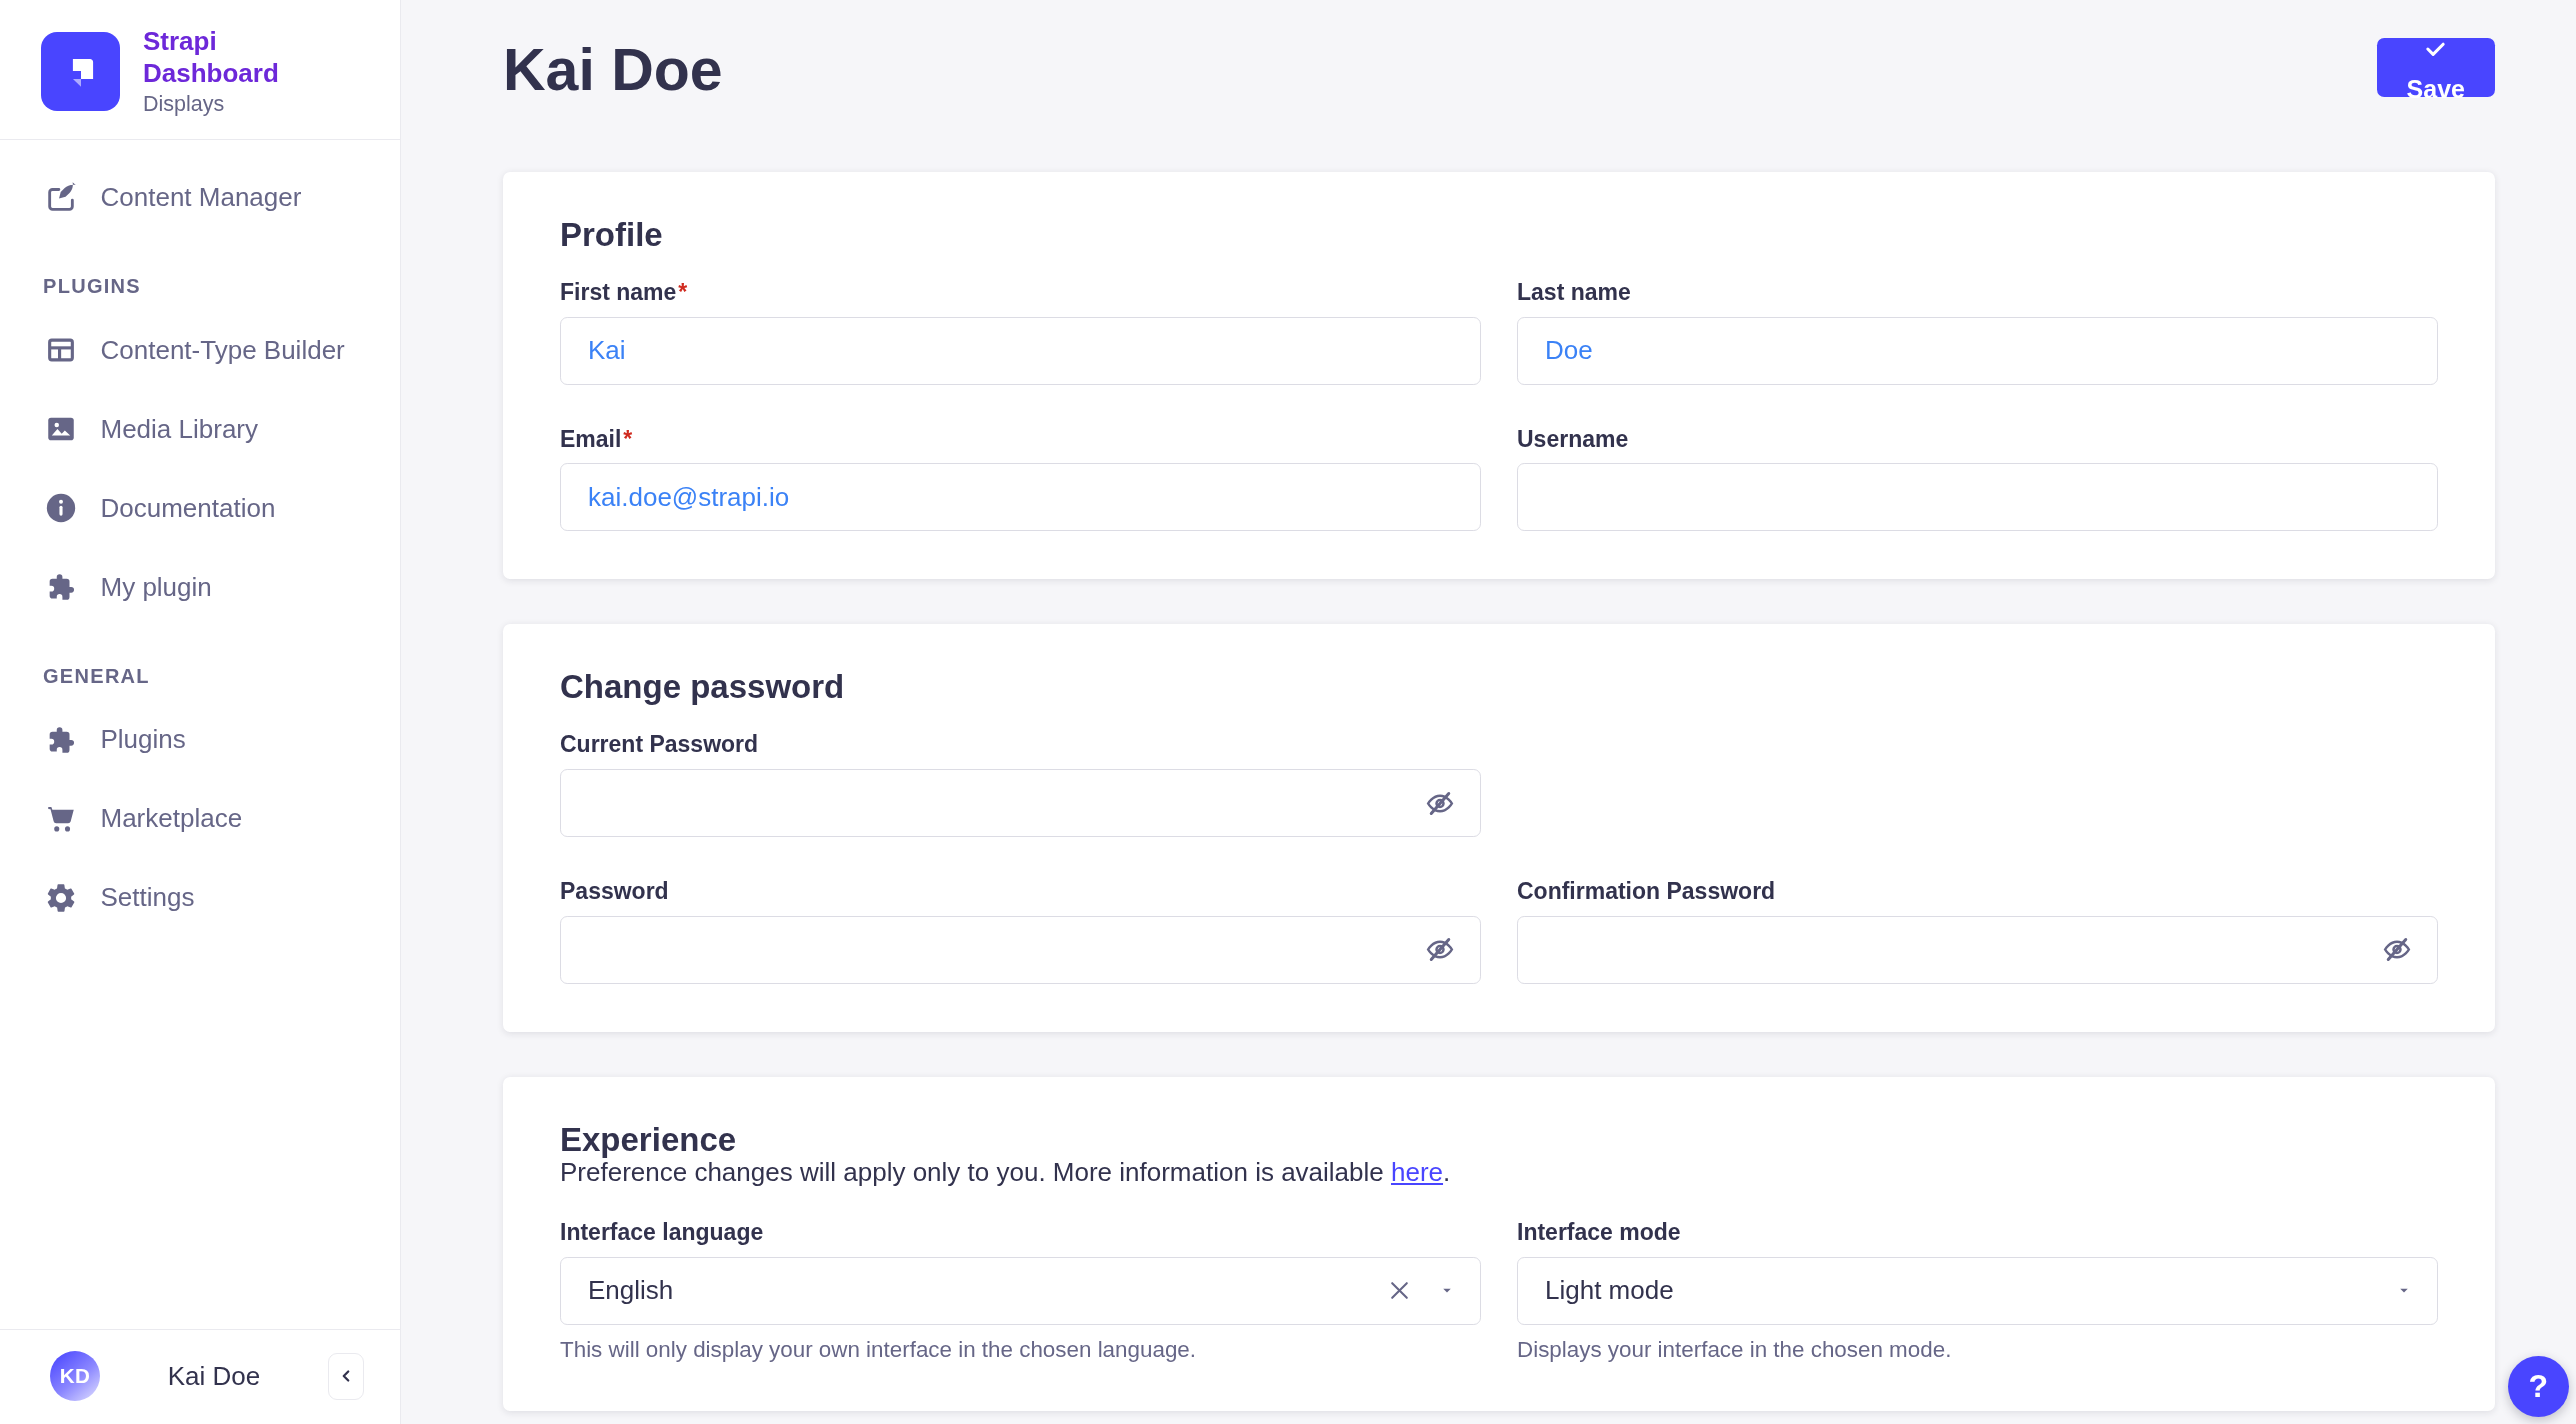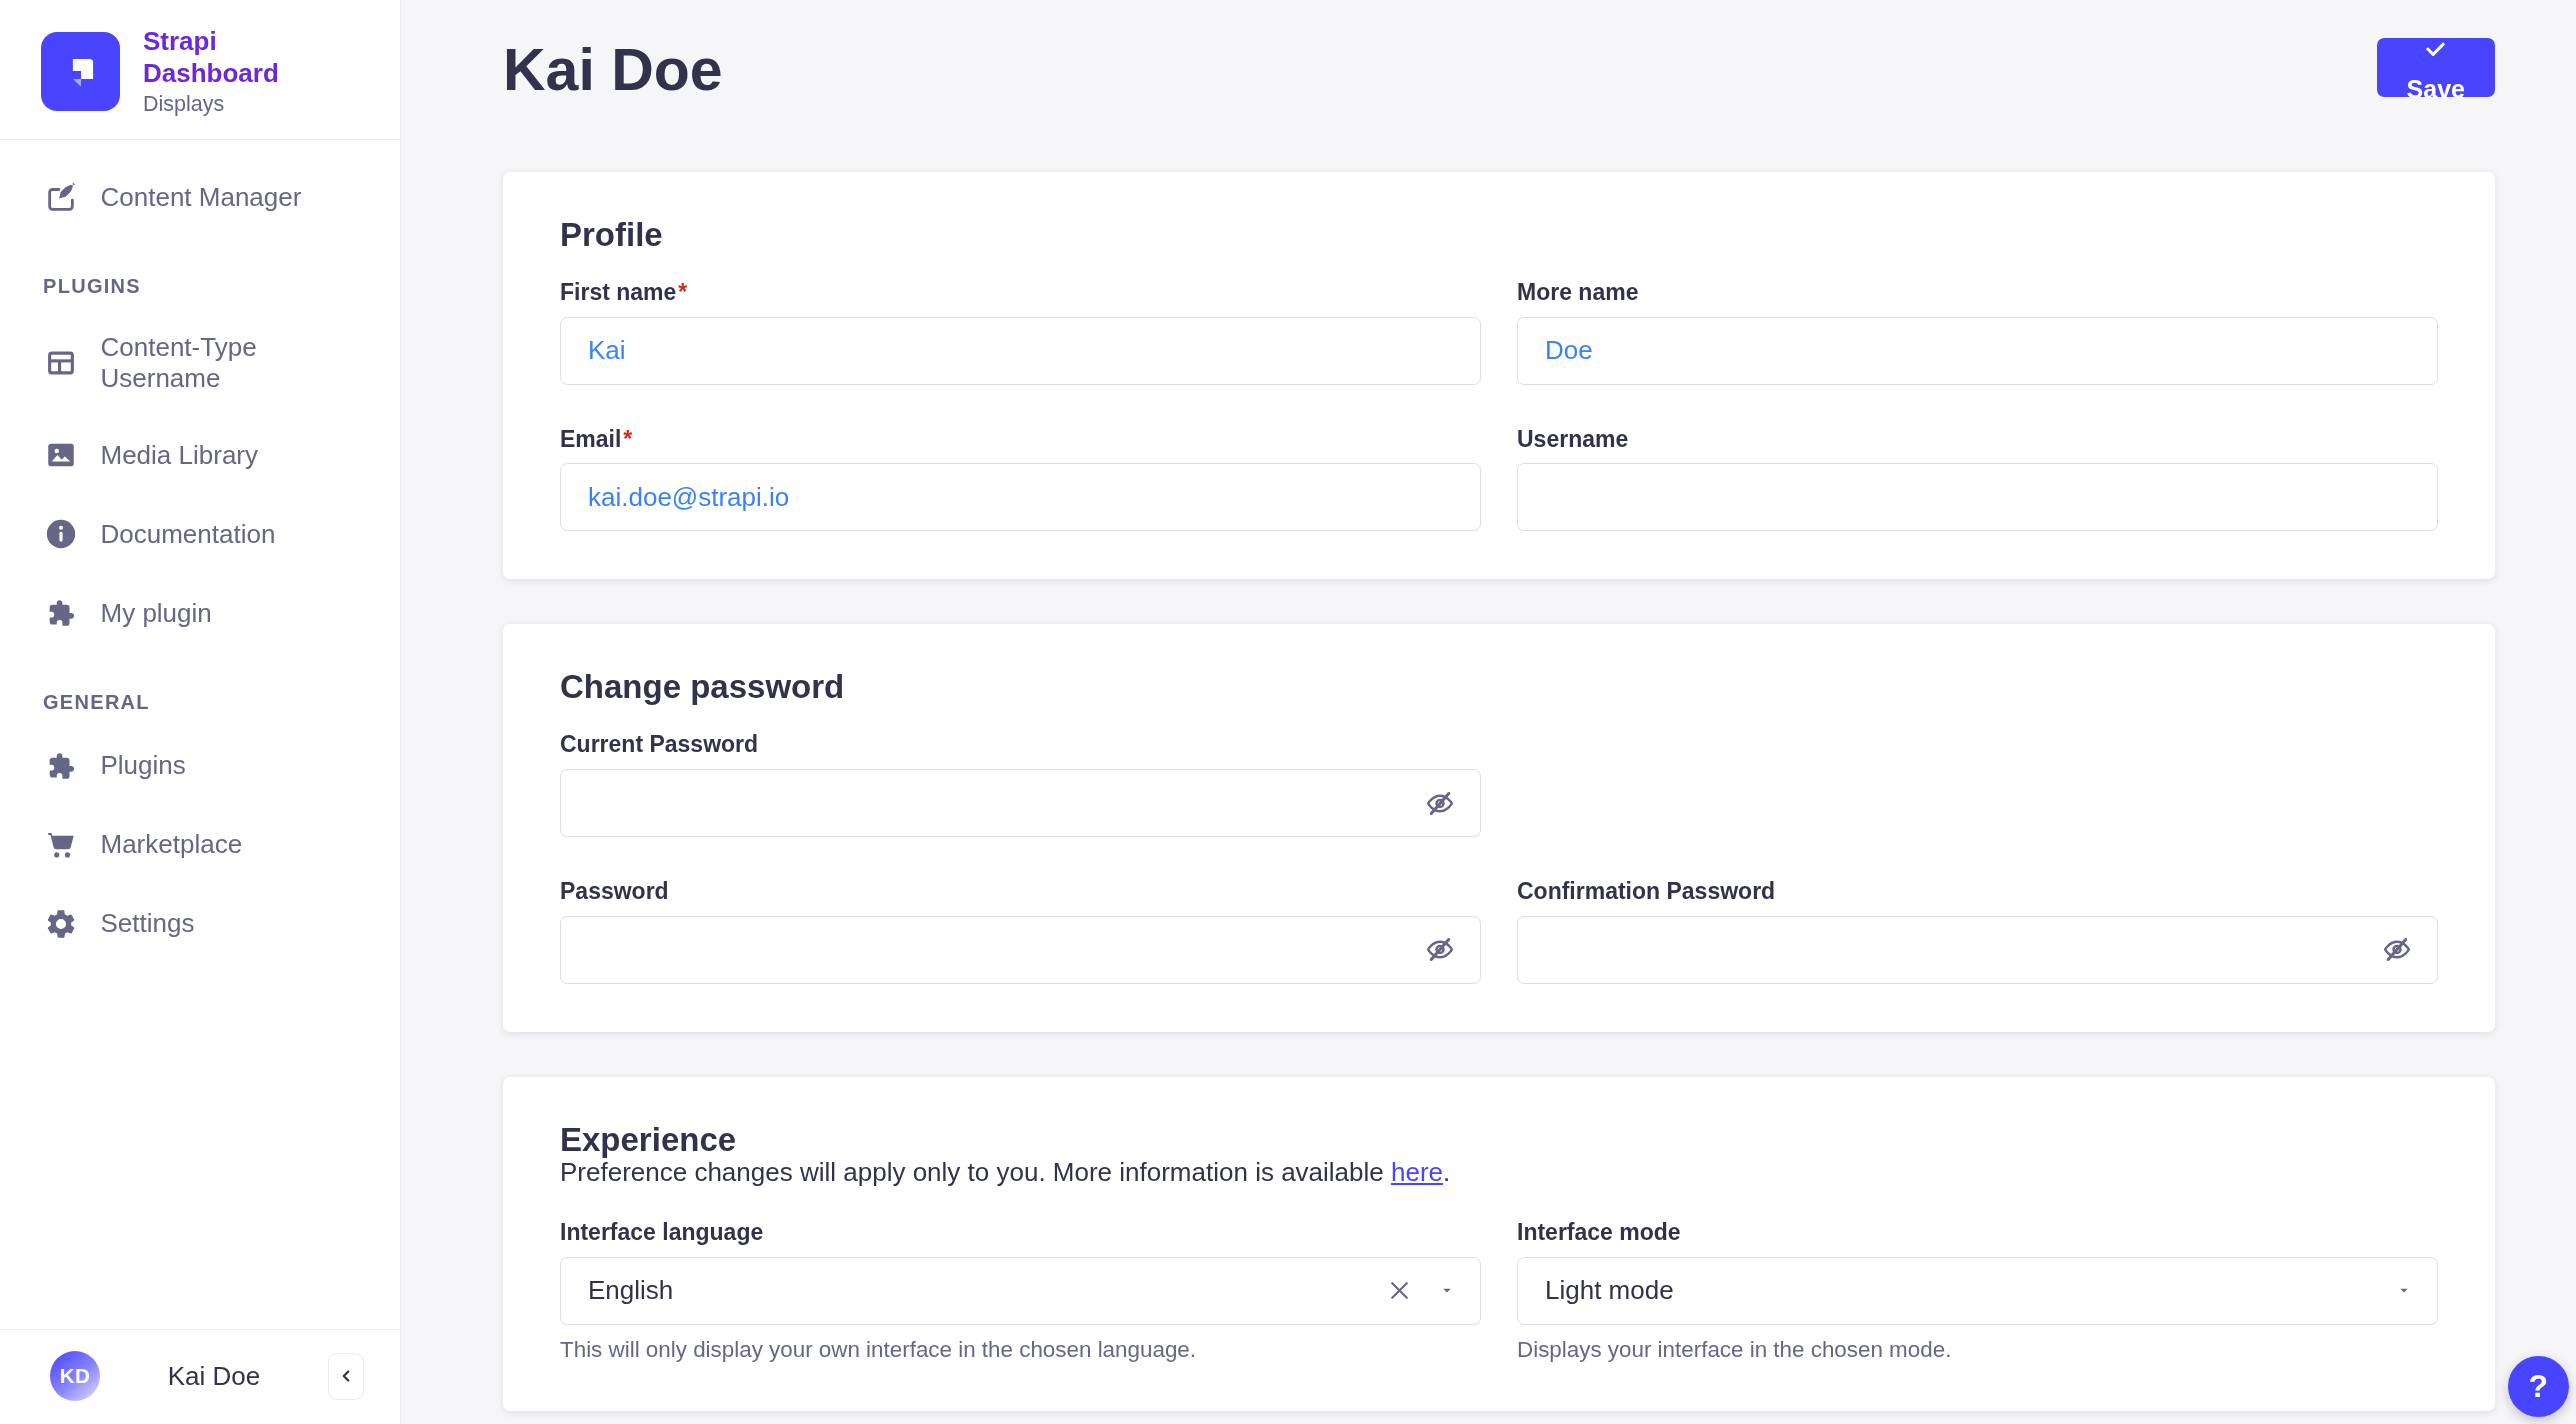--- a/index.html
+++ b/index.html
@@ -166,21 +166,21 @@
     <div class="nav-section-header">PLUGINS</div>
 
     <div class="nav-item">
       <span class="nav-icon">
         <svg viewBox="0 0 24 24" fill="none" stroke="currentColor" stroke-width="2.2" stroke-linejoin="round">
           <rect x="4" y="5" width="16" height="14" rx="1.5"></rect>
           <line x1="4" y1="10.5" x2="20" y2="10.5"></line>
           <line x1="11" y1="10.5" x2="11" y2="19"></line>
         </svg>
       </span>
-      <span>Content-Type Username</span>
+      <span>Content-Type Builder</span>
     </div>
 
     <div class="nav-item">
       <span class="nav-icon">
         <svg viewBox="0 0 24 24" fill="currentColor">
           <path d="M5 4h14a2 2 0 0 1 2 2v12a2 2 0 0 1-2 2H5a2 2 0 0 1-2-2V6a2 2 0 0 1 2-2z"></path>
           <circle cx="9" cy="9.2" r="1.6" fill="#ffffff"></circle>
           <path d="M5.5 16.5l4-4.5 3 3.4 2.2-2.4 3.8 3.5z" fill="#ffffff"></path>
         </svg>
       </span>
@@ -266,21 +266,21 @@
   </div>
 
   <section class="card">
     <h2 class="card-title">Profile</h2>
     <div class="field-grid">
       <div class="field">
         <label class="field-label"><span>First name</span><span class="req">*</span></label>
         <input class="text-input" type="text" value="Kai" style="">
       </div>
       <div class="field">
-        <label class="field-label">More name</label>
+        <label class="field-label">Last name</label>
         <input class="text-input" type="text" value="Doe" style="">
       </div>
       <div class="field">
         <label class="field-label"><span>Email</span><span class="req">*</span></label>
         <input class="text-input" type="text" value="kai.doe@strapi.io" style="">
       </div>
       <div class="field">
         <label class="field-label">Username</label>
         <input class="text-input" type="text" value="" style="">
       </div>

